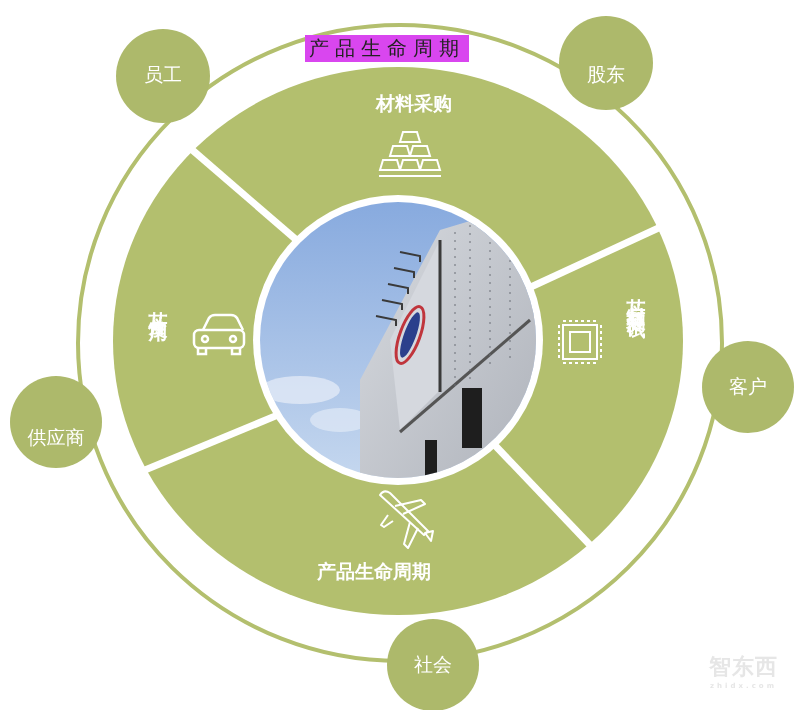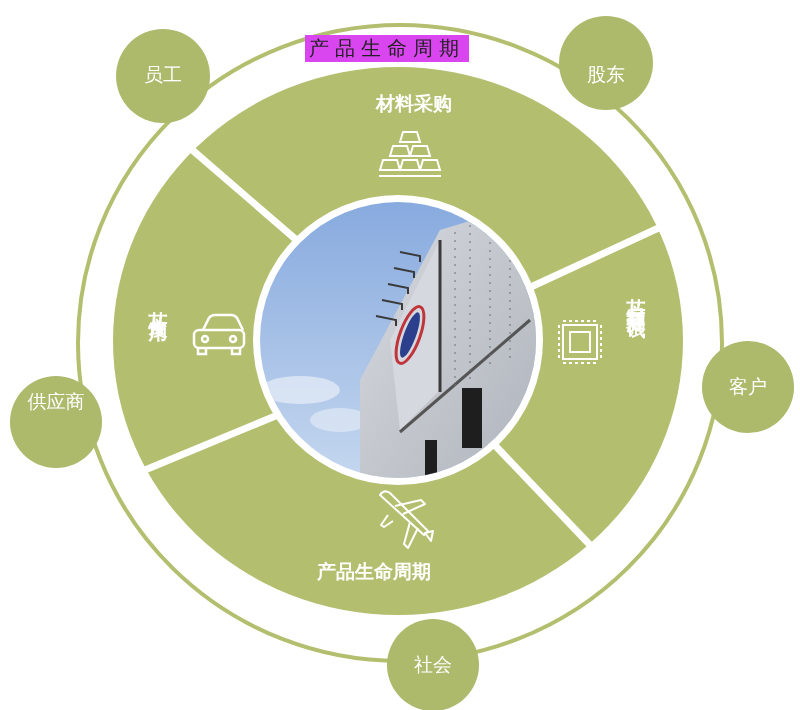--- a/index.html
+++ b/index.html
@@ -129,16 +129,20 @@
   <div class="lbl" style="left:360px; top:94px;margin-left:16px;">材料采购</div>
   <div class="lbl vert" style="left:627px; top:283px;">芯片封装测试</div>
   <div class="lbl" style="left:317px; top:562px;">产品生命周期</div>
   <div class="lbl vert" style="left:149px; top:296px;">芯片使用</div>
 
   
   <div class="sat" style="left:116px; top:28px; width:94px; height:94px;">员工</div>
   <div class="sat" style="left:559px; top:28px; width:94px; height:94px;">股东</div>
   <div class="sat" style="left:387px; top:619px; width:92px; height:92px;">社会</div>
   <div class="sat" style="left:702px; top:341px; width:92px; height:92px;">客户</div>
-  <div class="sat" style="left:10px; top:356px; width:92px; height:92px;text-align:center;">供应商</div>
+  <div class="sat" style="left:10px; top:392px; width:92px; height:92px;text-align:center;">供应商</div>
 
   
+  <div class="wm">
+    <span>智东西</span>
+    <small>zhidx.com</small>
+  </div>
 </div>
 
 </body></html>

